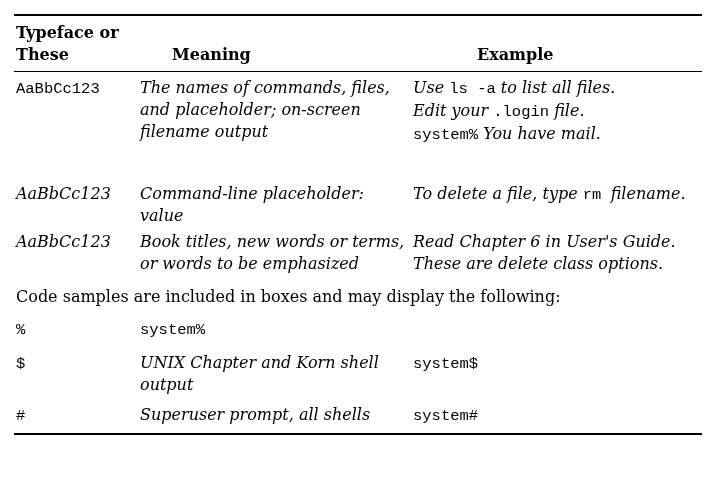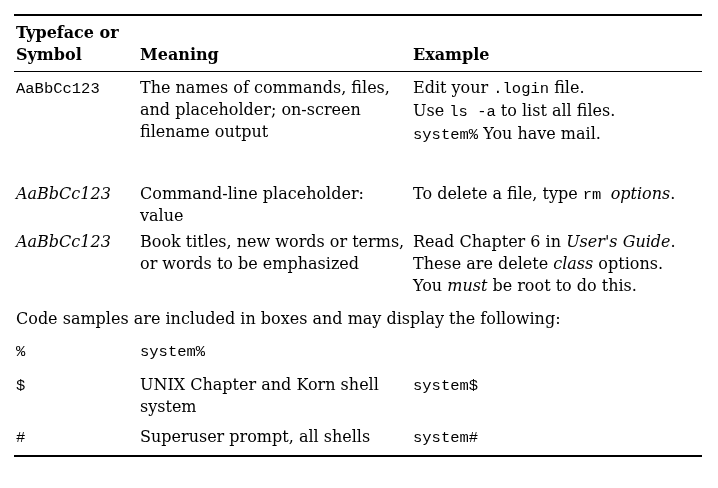--- a/index.html
+++ b/index.html
@@ -20,108 +20,108 @@
   }
   .grid {
     display: grid;
     grid-template-columns: 126px 273px 1fr;
     line-height: 22px;
   }
   .header {
     align-items: end;
     padding: 6px 0 5px 0;
     font-weight: bold;
+    gap: 32px;
   }
   .c1 { padding-left: 2px; }
   .note {
     margin-top: 11px;
     line-height: 22px;
     padding-left: 2px;
   }
   .line span { white-space: pre; }
-  .s-r { font-family: "DejaVu Serif", serif; }
+  .s-r { font-family: "DejaVu Serif", serif; font-style: italic; }
   .s-m { font-family: "Liberation Mono", "DejaVu Sans Mono", monospace; font-size: 15.5px; }
   .s-i { font-family: "DejaVu Serif", serif; font-style: italic; }
   #rows-top .trow:nth-child(1) { margin-top: 5px; }
   #rows-top .trow:nth-child(2) { margin-top: 37px; }
   #rows-top .trow:nth-child(3) { margin-top: 4px; }
   #rows-bottom .trow:nth-child(1) { margin-top: 10px; }
   #rows-bottom .trow:nth-child(2) { margin-top: 11px; }
   #rows-bottom .trow:nth-child(3) { margin-top: 8px; }
   .bottom-rule { margin-top: 6px; }
 </style>
 </head>
 <body>
 
 <div class="page">
   <div class="rule"></div>
 
   <div class="grid header">
     <div class="c1">
       <div>Typeface or</div>
-      <div>Symbol</div>
+      <div>These</div>
     </div>
     <div class="c2">Meaning</div>
     <div class="c3">Example</div>
   </div>
 
   <div class="rule"></div>
 
   <div id="rows-top">
       <div class="grid trow">
         <div class="c1 line"><span class="s-m">AaBbCc123</span></div>
         <div class="c2">
           <div class="line"><span class="s-r">The names of commands, files,</span></div>
           <div class="line"><span class="s-r">and placeholder; on-screen</span></div>
           <div class="line"><span class="s-r">filename output</span></div>
         </div>
         <div class="c3">
+          <div class="line"><span class="s-r">Use </span><span class="s-m">ls -a</span><span class="s-r"> to list all files.</span></div>
           <div class="line"><span class="s-r">Edit your </span><span class="s-m">.login</span><span class="s-r"> file.</span></div>
-          <div class="line"><span class="s-r">Use </span><span class="s-m">ls -a</span><span class="s-r"> to list all files.</span></div>
           <div class="line"><span class="s-m">system%</span><span class="s-r"> You have mail.</span></div>
         </div>
       </div>
       <div class="grid trow">
         <div class="c1 line"><span class="s-i">AaBbCc123</span></div>
         <div class="c2">
           <div class="line"><span class="s-r">Command-line placeholder:</span></div>
           <div class="line"><span class="s-r">value</span></div>
         </div>
         <div class="c3">
-          <div class="line"><span class="s-r">To delete a file, type </span><span class="s-m">rm </span><span class="s-i">options</span><span class="s-r">.</span></div>
+          <div class="line"><span class="s-r">To delete a file, type </span><span class="s-m">rm </span><span class="s-i">filename</span><span class="s-r">.</span></div>
         </div>
       </div>
       <div class="grid trow">
         <div class="c1 line"><span class="s-i">AaBbCc123</span></div>
         <div class="c2">
           <div class="line"><span class="s-r">Book titles, new words or terms,</span></div>
           <div class="line"><span class="s-r">or words to be emphasized</span></div>
         </div>
         <div class="c3">
           <div class="line"><span class="s-r">Read Chapter 6 in </span><span class="s-i">User's Guide</span><span class="s-r">.</span></div>
           <div class="line"><span class="s-r">These are delete </span><span class="s-i">class</span><span class="s-r"> options.</span></div>
-          <div class="line"><span class="s-r">You </span><span class="s-i">must</span><span class="s-r"> be root to do this.</span></div>
         </div>
       </div>
     </div>
 
   <div class="note">Code samples are included in boxes and may display the following:</div>
 
   <div id="rows-bottom">
       <div class="grid trow">
         <div class="c1 line"><span class="s-m">%</span></div>
         <div class="c3">
           <div class="line"><span class="s-m">system%</span></div>
         </div>
       </div>
       <div class="grid trow">
         <div class="c1 line"><span class="s-m">$</span></div>
         <div class="c2">
           <div class="line"><span class="s-r">UNIX Chapter and Korn shell</span></div>
-          <div class="line"><span class="s-r">system</span></div>
+          <div class="line"><span class="s-r">output</span></div>
         </div>
         <div class="c3">
           <div class="line"><span class="s-m">system$</span></div>
         </div>
       </div>
       <div class="grid trow">
         <div class="c1 line"><span class="s-m">#</span></div>
         <div class="c2">
           <div class="line"><span class="s-r">Superuser prompt, all shells</span></div>
         </div>

